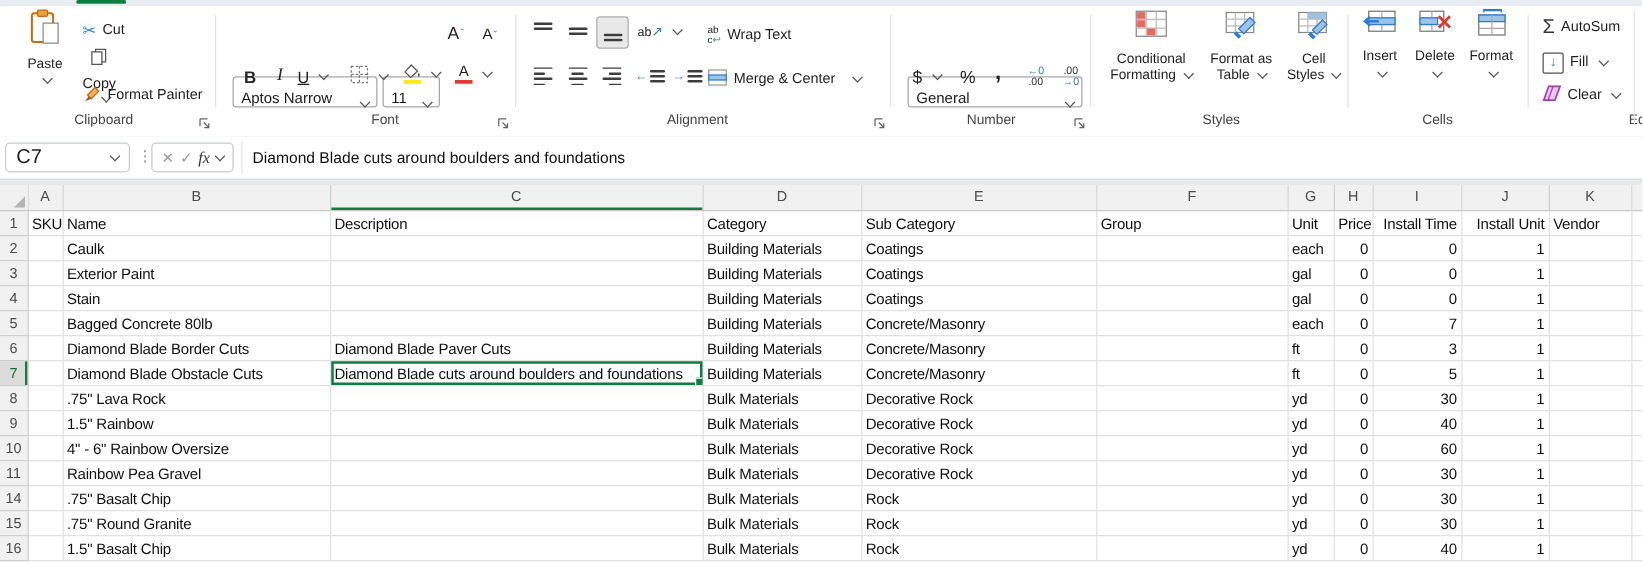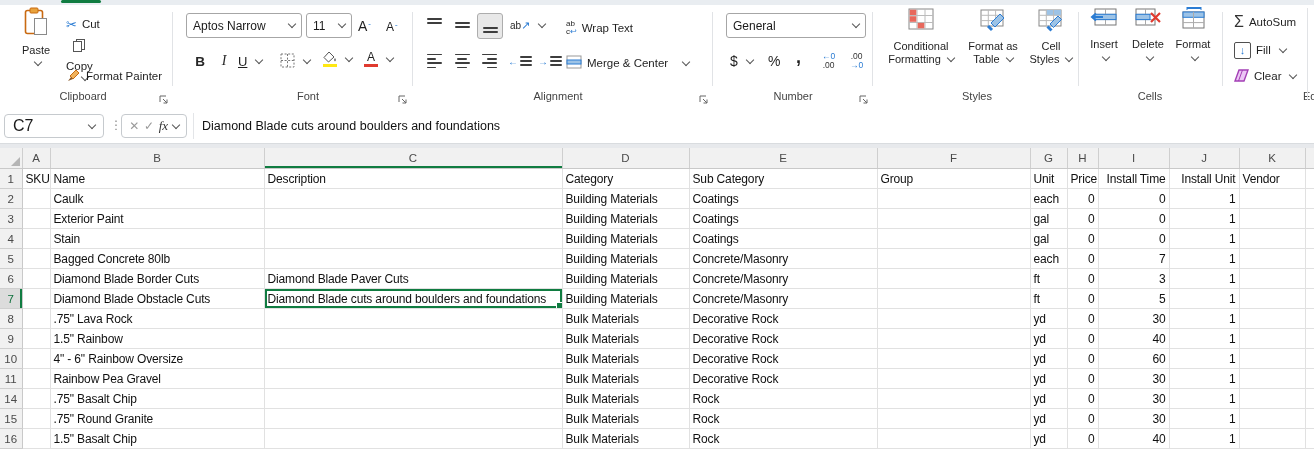--- a/index.html
+++ b/index.html
@@ -11,21 +11,21 @@
   .topstrip{position:absolute;top:0;left:0;right:0;height:5px;background:#e9edf1;}
   .panelround{position:absolute;top:5px;left:2px;right:0;bottom:0;background:#fff;border-radius:8px 8px 0 0;}
   .tabline{position:absolute;top:0;left:61px;width:40px;height:3px;background:#107C41;border-radius:2px;}
   .gsep{position:absolute;top:12px;height:74px;width:1px;background:#e1e3e6;}
   .glabel{position:absolute;top:90px;font-size:11px;color:#444;text-align:center;white-space:nowrap;}
   .launcher{position:absolute;top:91px;cursor:pointer;}
   .tool{position:absolute;display:flex;align-items:center;gap:5px;font-size:11.5px;color:#1f1f1f;height:24px;white-space:nowrap;}
   .sq{position:absolute;width:24px;height:24px;display:flex;align-items:center;justify-content:center;}
   .seltool{background:#e8e8e8;border:1px solid #adadad;border-radius:3px;}
   .combo{position:absolute;border:1px solid #a6a6a6;border-radius:3px;background:#fff;font-size:12px;
-         display:flex;align-items:center;padding:0 6px;height:25px;box-sizing:border-box;color:#1a1a1a;}
+         display:flex;align-items:flex-end;padding:0 6px;height:25px;box-sizing:border-box;color:#1a1a1a;margin-top:48px;}
   .chev{width:5px;height:5px;border-right:1.4px solid #555;border-bottom:1.4px solid #555;
         transform:rotate(45deg);display:inline-block;flex:none;margin-left:4px;margin-top:-3px;}
   .combo .chev{margin-left:auto;}
   .bigbtn{position:absolute;top:7px;display:flex;flex-direction:column;align-items:center;
           font-size:11px;line-height:13px;color:#1f1f1f;text-align:center;}
   .bigbtn .lbl{margin-top:4px;}
   .bigbtn .chevline{display:flex;align-items:center;justify-content:center;gap:3px;}
   
   .ic-bars{width:15px;display:flex;flex-direction:column;gap:2.6px;}
   .ic-bars b{display:block;height:1.7px;background:#3d3d3d;border-radius:1px;width:100%;}

